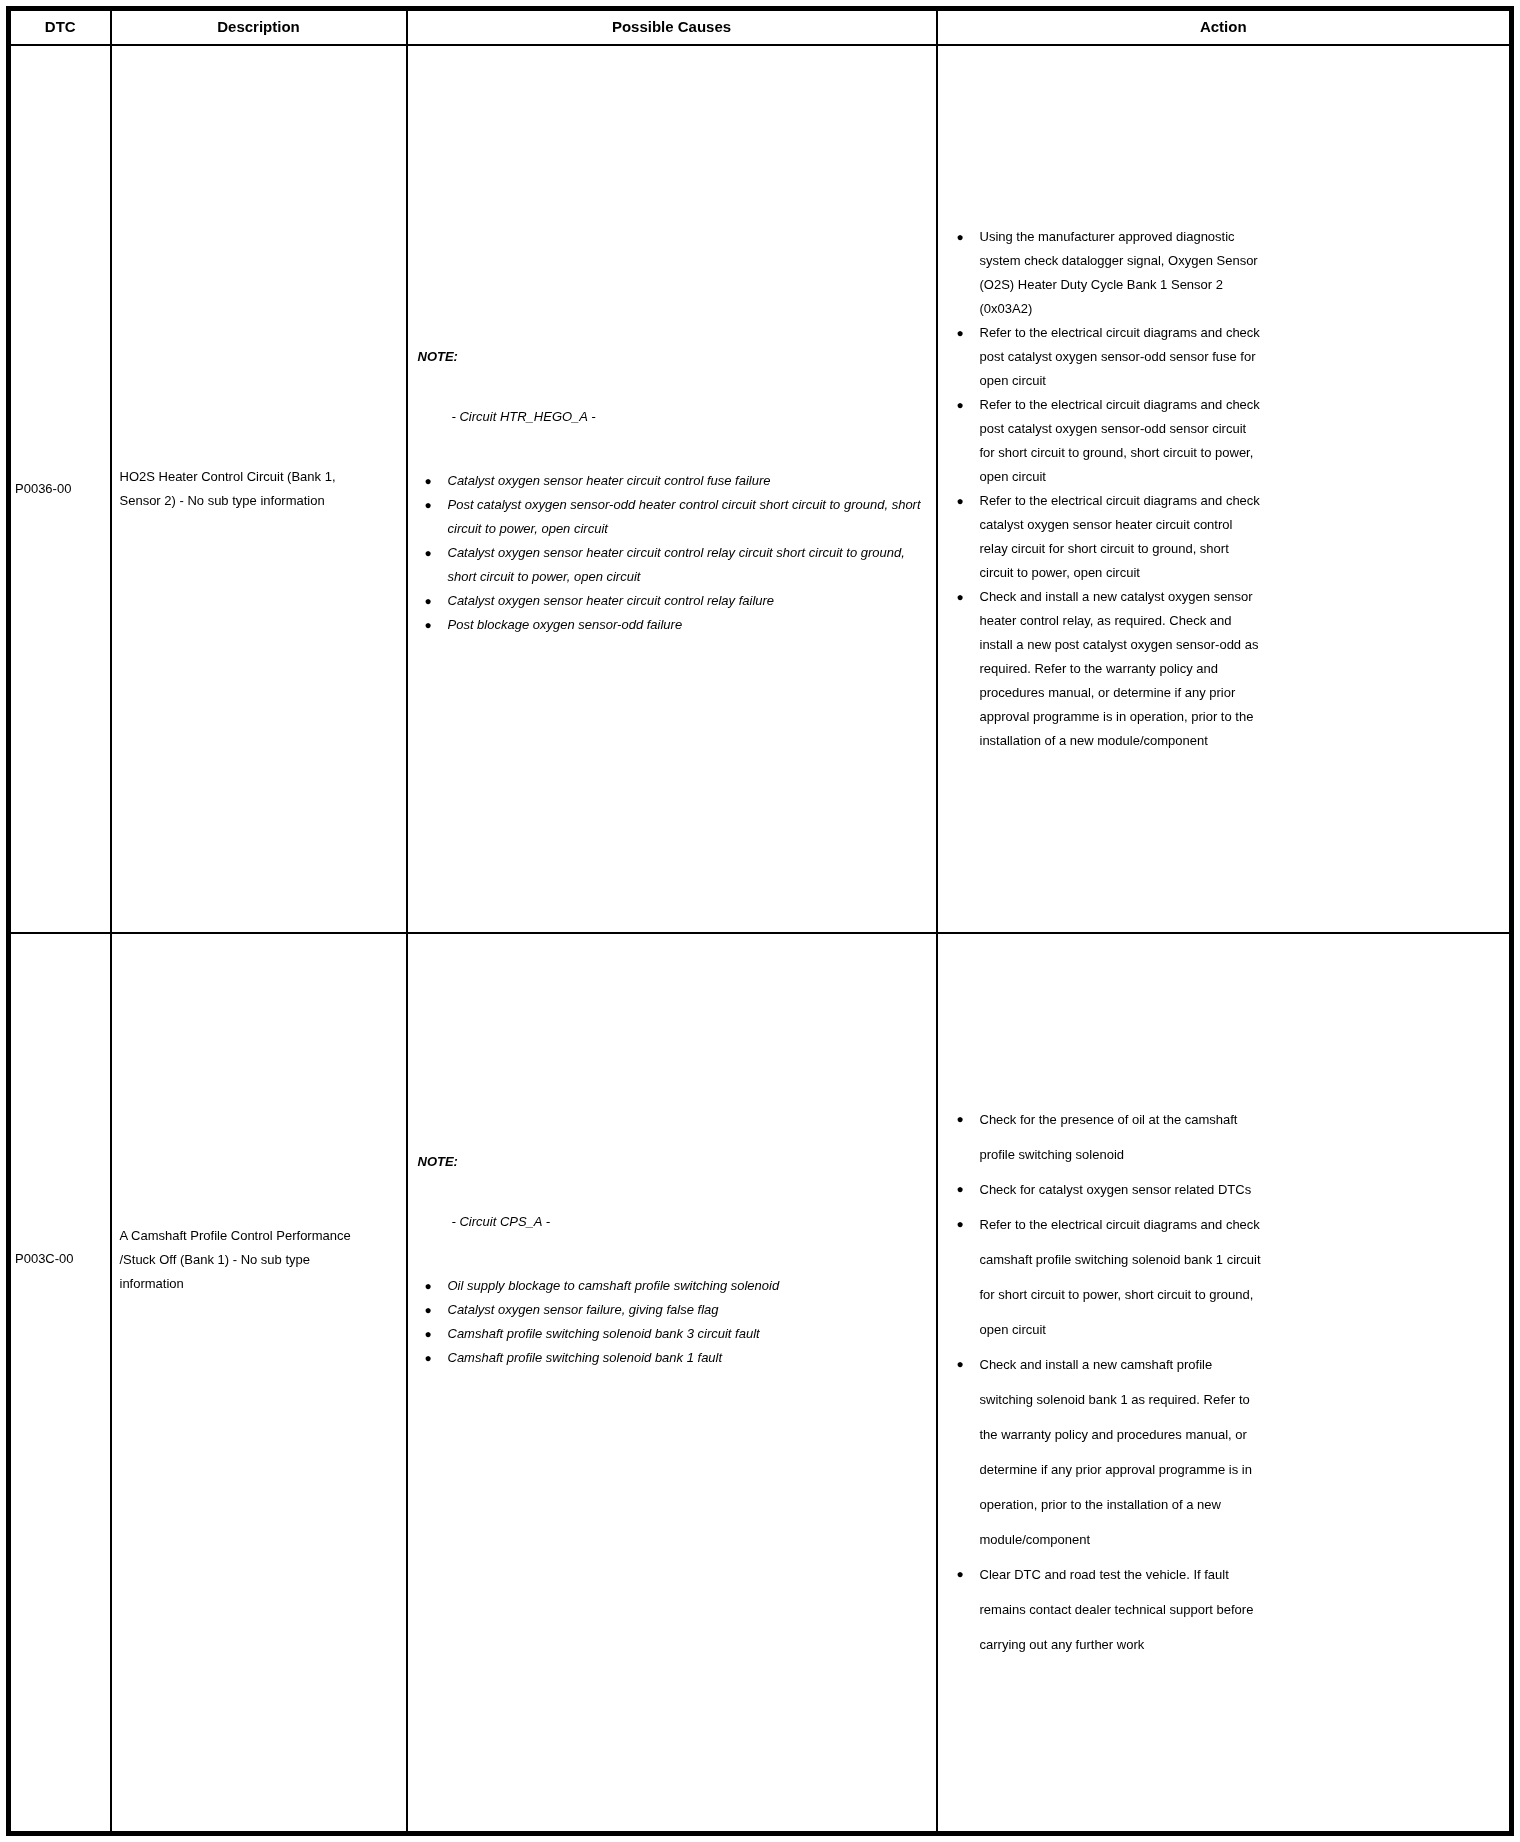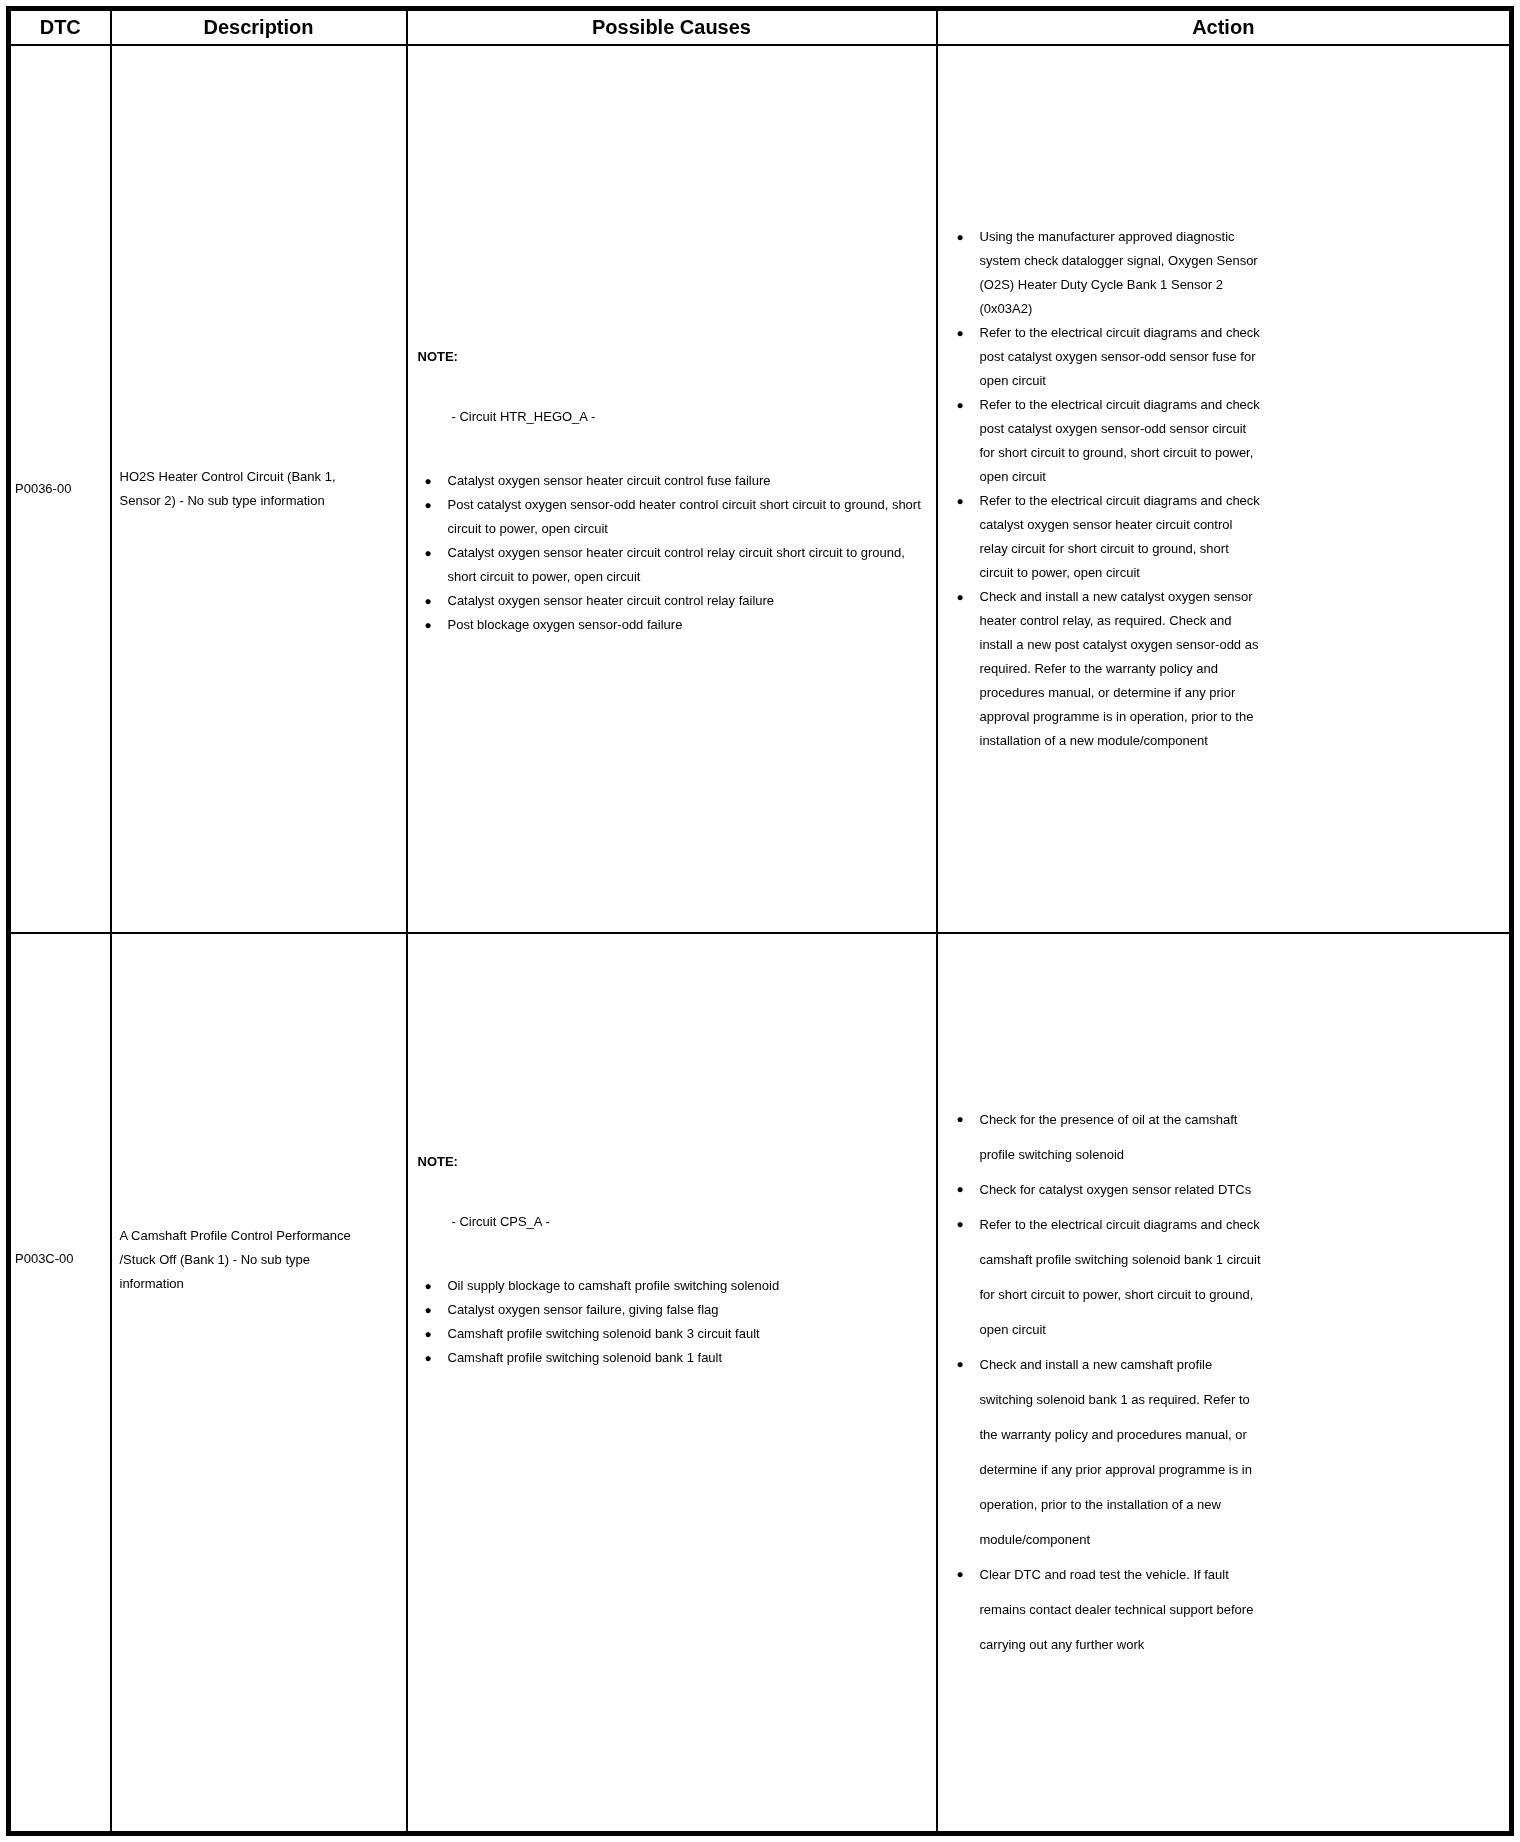--- a/index.html
+++ b/index.html
@@ -26,30 +26,30 @@
   .dtc-table th, .dtc-table td {
     border: 2px solid #000000;
     font-size: 13px;
     line-height: 24px;
     box-sizing: border-box;
     vertical-align: middle;
   }
   .dtc-table thead th {
     height: 36px;
     font-weight: bold;
-    font-size: 20px;
+    font-size: 15px;
     text-align: center;
     padding: 4px 6px;
   }
   tr.row-1 { height: 886px; }
   tr.row-2 { height: 898px; }
 
   .dtc-cell  { padding: 4px 4px; }
   .desc-cell { padding: 6px 34px 6px 8px; margin-left: 45px; }
-  .causes-cell { padding: 6px 8px 2px 10px; }
+  .causes-cell { padding: 6px 8px 2px 10px; font-style: italic; }
   .action-cell { padding: 8px 6px 8px 12px; vertical-align: top; }
 
   
   tr.row-2 .dtc-cell,
   tr.row-2 .desc-cell,
   tr.row-2 .causes-cell { padding-bottom: 250px; }
 
   .note-label { font-weight: bold; }
   .circuit-line { margin: 36px 0 40px 34px; }
 

